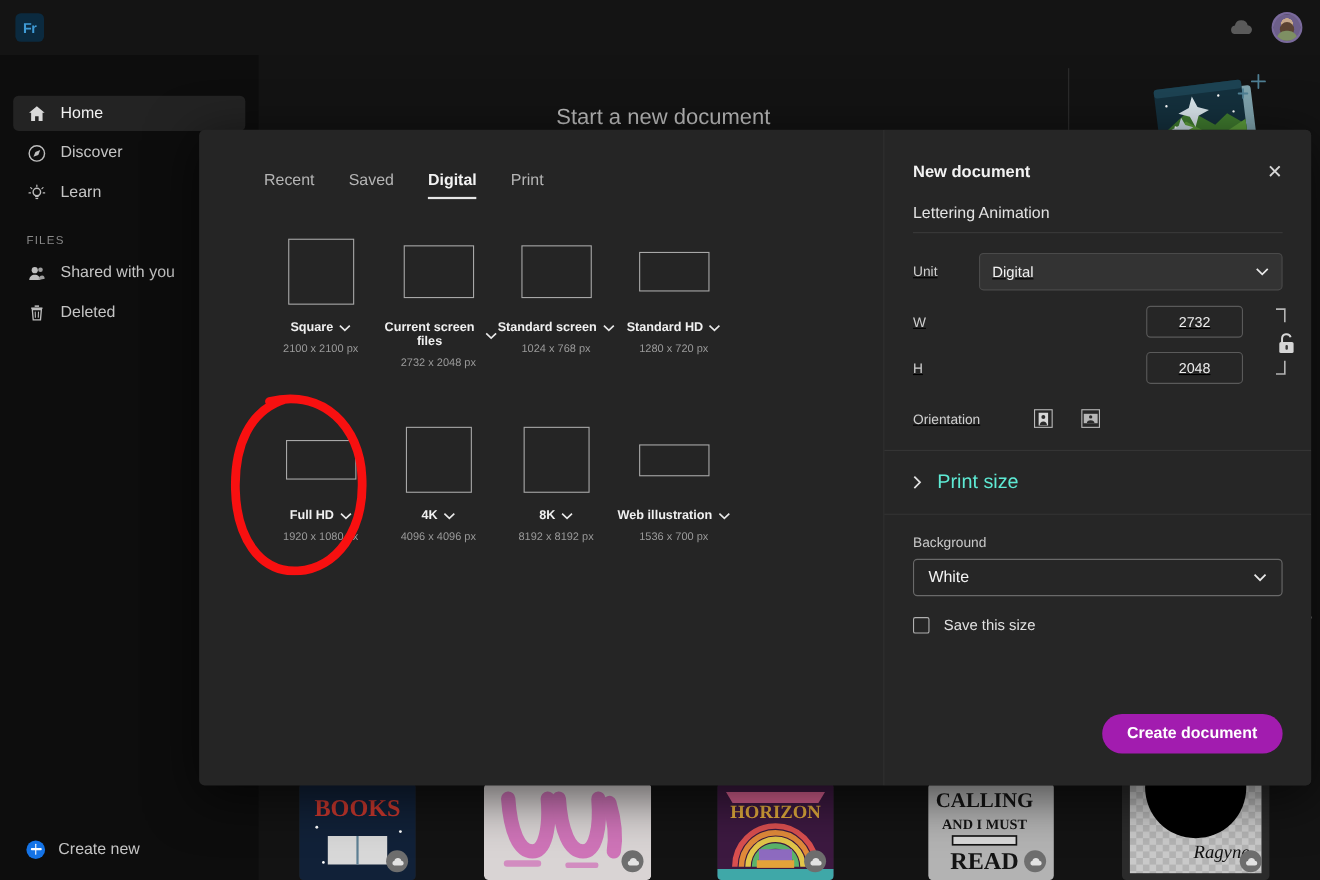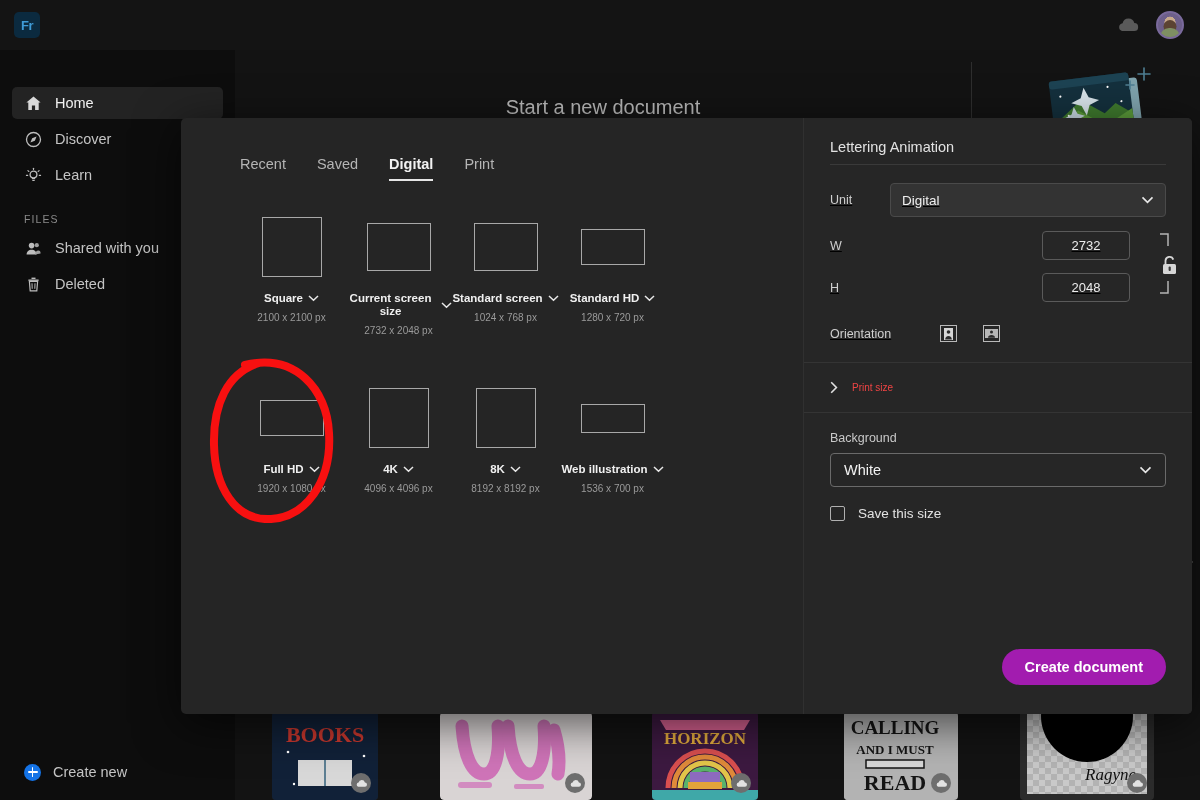--- a/index.html
+++ b/index.html
@@ -176,22 +176,22 @@
     width: 88px; height: 29px; background: transparent; border: 1px solid #5a5a5a;
     border-radius: 4px; display: flex; align-items: center; justify-content: center;
     color: #ececec; font-size: 13px;
   }
   .orient-btn {
     width: 17px; height: 17px; border: 1.3px solid #b9b9b9;
     display: flex; align-items: center; justify-content: center;
   }
   .hr { height: 1px; background: #343434; margin: 18px 0; }
   .print-row {
-    display: flex; align-items: center; gap: 14px; color: #ef4444;
-    font-size: 10px; padding: 0 26px;
+    display: flex; align-items: center; gap: 14px; color: #5eead4;
+    font-size: 18px; padding: 0 26px;
   }
   .bg-label { color: #c9c9c9; font-size: 12.5px; margin: 0 26px 8px 26px; }
   .bg-select {
     margin: 0 26px; height: 34px; background: transparent;
     border: 1px solid #6a6a6a; border-radius: 4px; display: flex;
     align-items: center; padding: 0 13px; color: #f2f2f2; font-size: 14.5px;
   }
   .save-row {
     display: flex; align-items: center; gap: 13px; margin: 19px 26px 0 26px;
     color: #e2e2e2; font-size: 13.5px;
@@ -496,21 +496,21 @@
               </svg>
           </div>
           <div class="preset-size">2100 x 2100 px</div>
         </div>
 
         <div class="preset">
           <div class="preset-box-wrap">
               <div class="preset-box" style="width:64px;height:48px;"></div>
             </div>
           <div class="preset-label">
-            <span>Current screen size</span>
+            <span>Current screen files</span>
             <svg class="chev" width="11" height="7" viewBox="0 0 11 7">
                 <path d="M1 1l4.5 4.3L10 1" fill="none" stroke="#e8e8e8" stroke-width="1.5"></path>
               </svg>
           </div>
           <div class="preset-size">2732 x 2048 px</div>
         </div>
 
         <div class="preset">
           <div class="preset-box-wrap">
               <div class="preset-box" style="width:64px;height:48px;"></div>
@@ -587,20 +587,24 @@
               </svg>
           </div>
           <div class="preset-size">1536 x 700 px</div>
         </div>
 
       </div>
     </div>
 
     <div class="modal-right">
 
+      <div class="mr-head">
+        <span class="mr-title">New document</span>
+        <span class="close-x">✕</span>
+      </div>
 
       <div class="doc-name">Lettering Animation</div>
 
       <div class="row" style="margin-top:18px;">
         <span class="row-label">Unit</span>
         <span class="select">
           <span>Digital</span>
           <svg class="chev" width="13" height="8" viewBox="0 0 13 8">
               <path d="M1.5 1.4l5 5 5-5" fill="none" stroke="#e8e8e8" stroke-width="1.6"></path>
             </svg>

